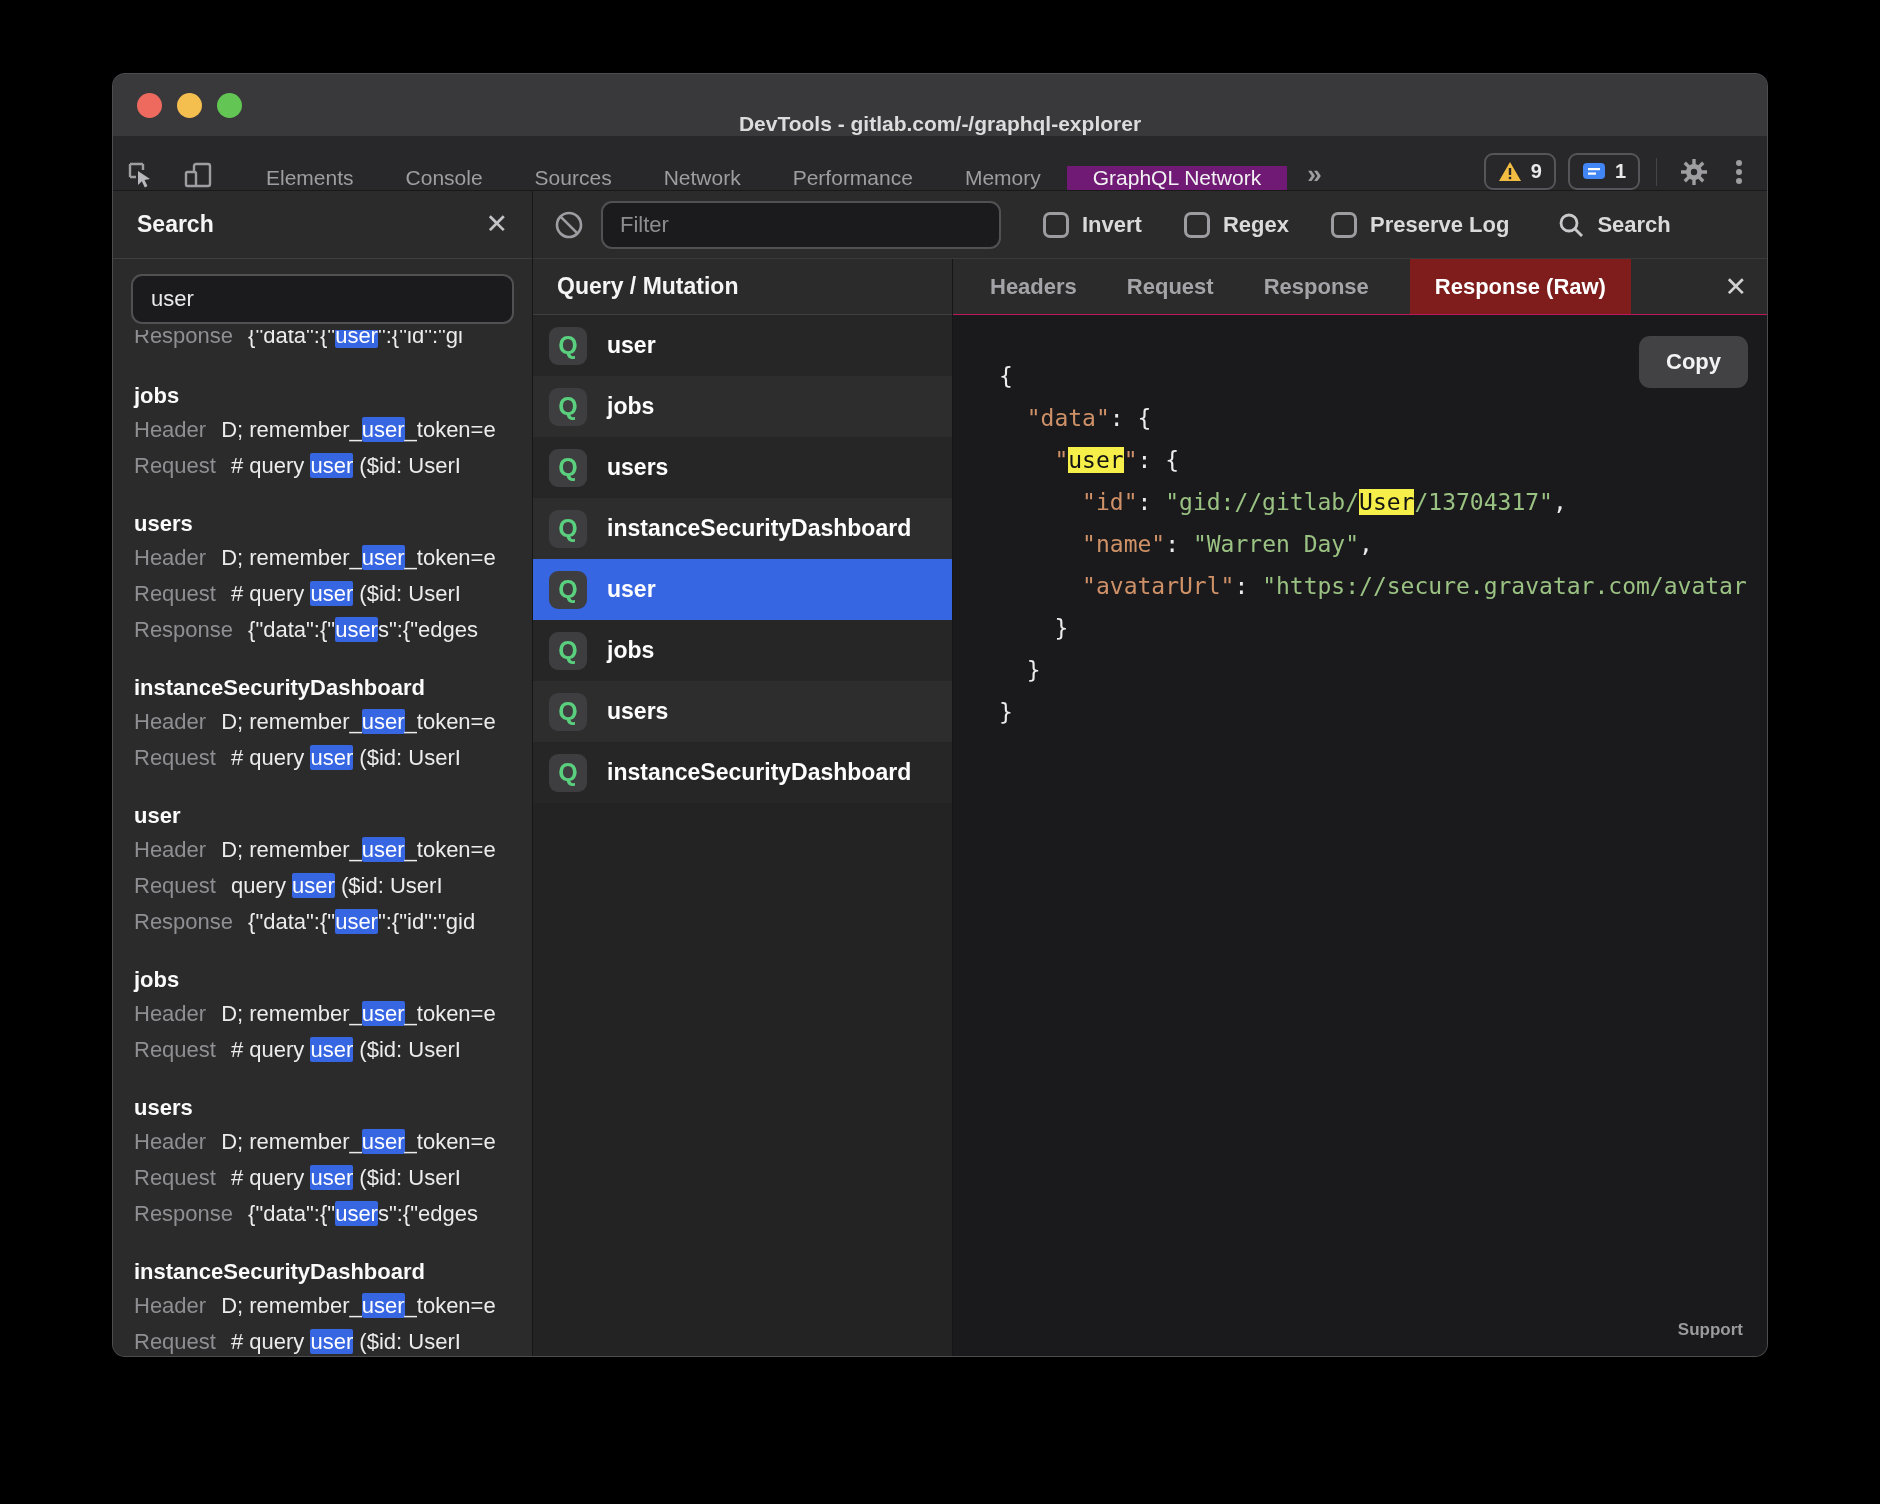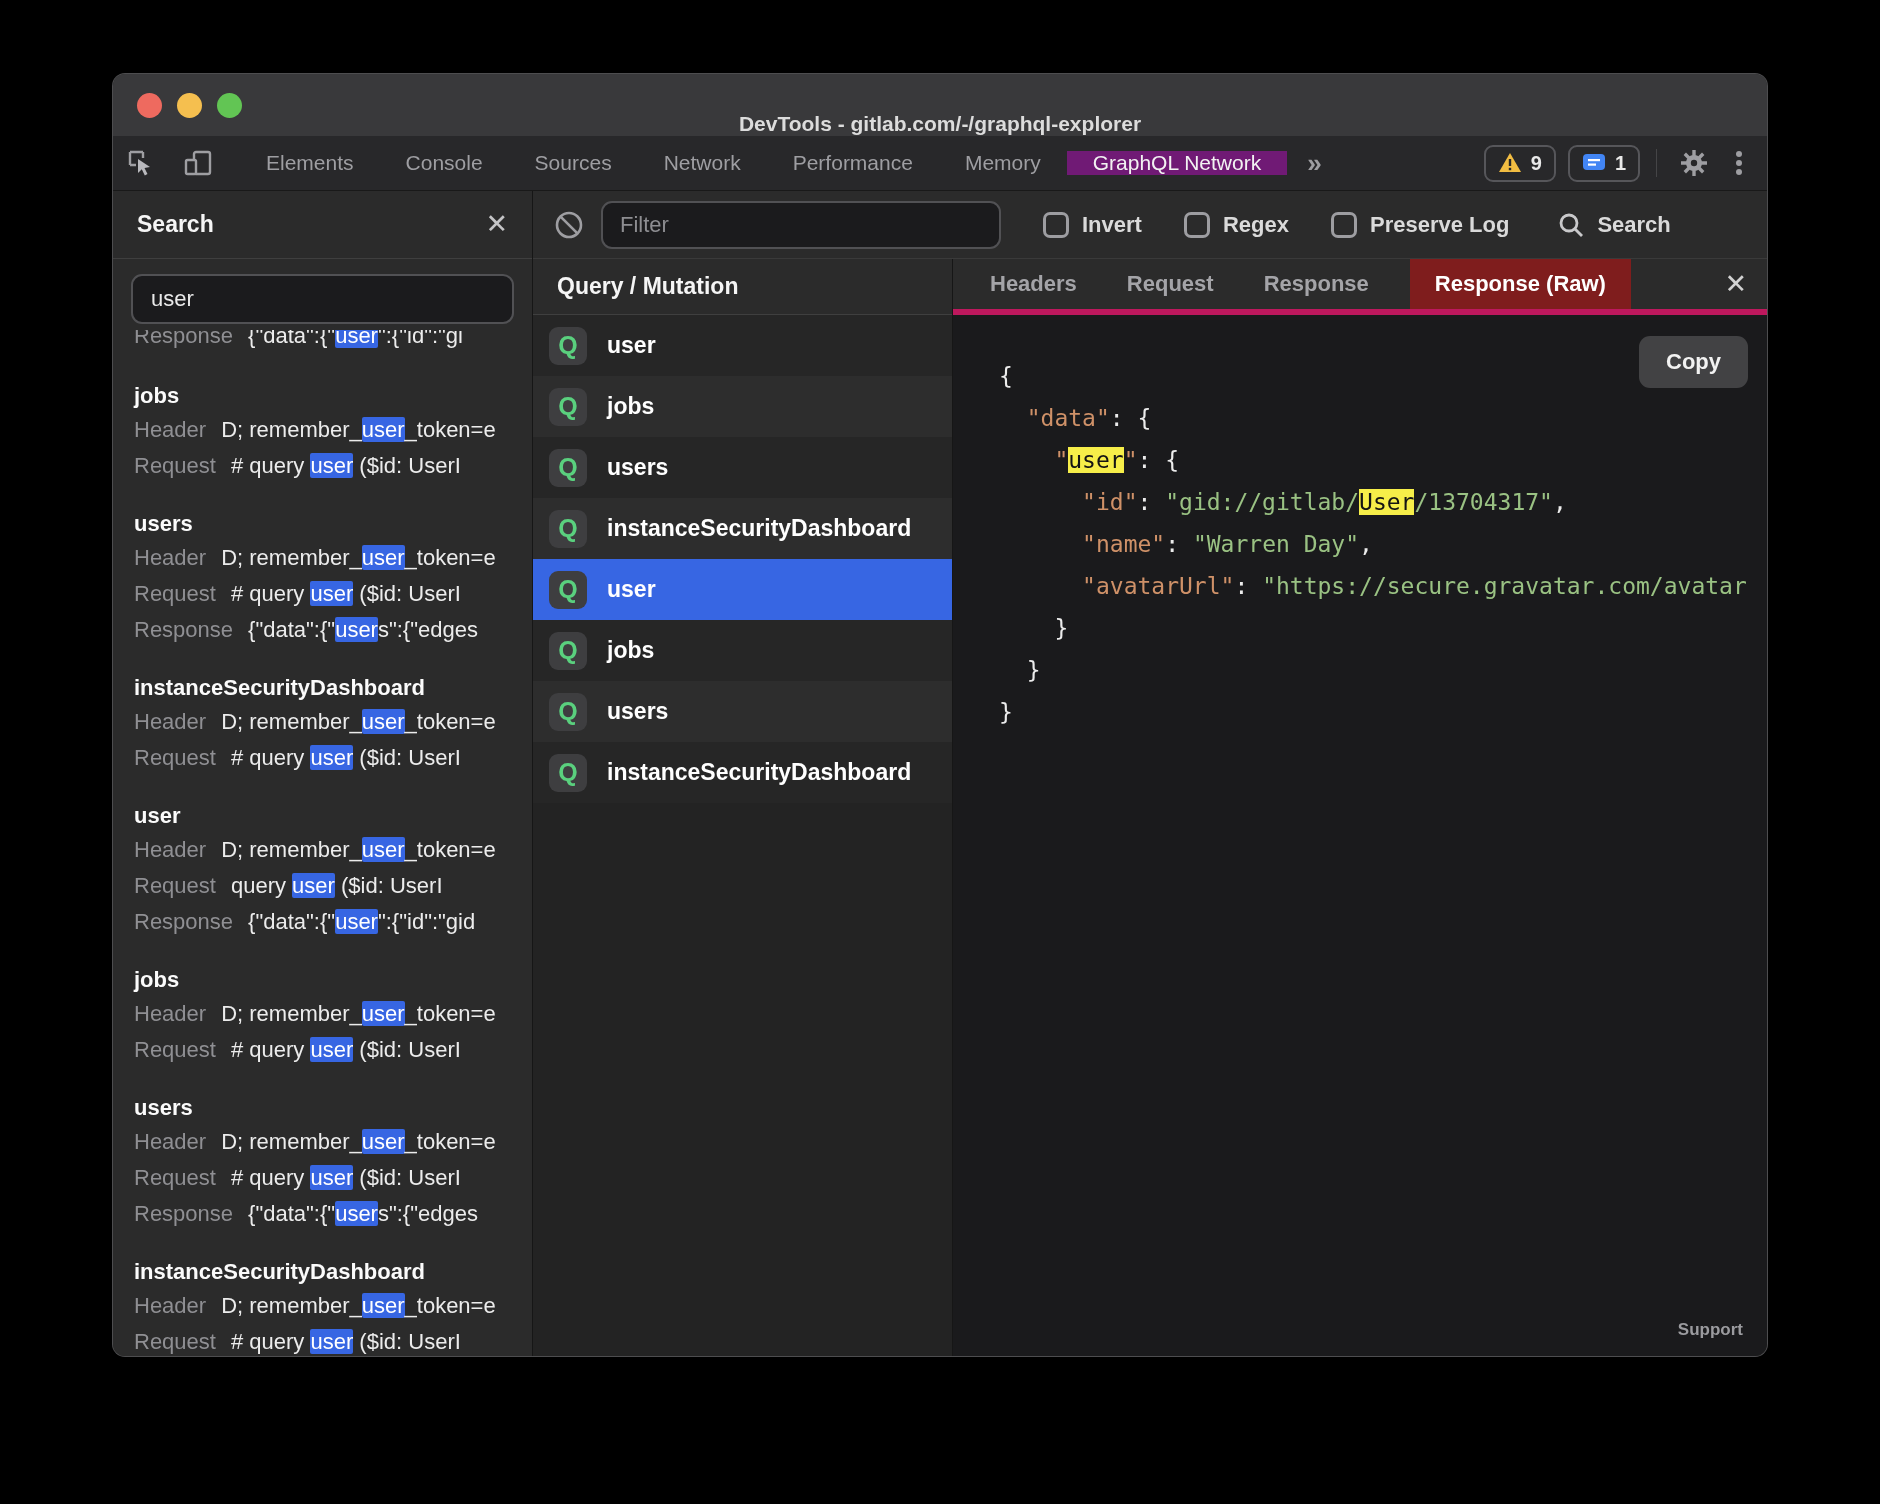--- a/index.html
+++ b/index.html
@@ -9,21 +9,21 @@
     background:#2b2b2b; border-radius:12px; overflow:hidden; box-shadow:0 0 0 1px #4d4d4f;
     display:flex; flex-direction:column; }
 
   
   .titlebar { flex:0 0 62px; background:#39393b; position:relative; display:flex; align-items:flex-end; justify-content:center; }
   .lights { position:absolute; left:24px; top:0; bottom:0; display:flex; align-items:center; gap:15px; }
   .light { width:25px; height:25px; border-radius:50%; }
   .title { color:#dcdcdc; font-weight:bold; font-size:21px; }
 
   
-  .tabbar { flex:0 0 55px; background:#28282a; border-bottom:1px solid #191919; display:flex; align-items:center; }
+  .tabbar { flex:0 0 55px; background:#28282a; border-bottom:1px solid #191919; display:flex; align-items:flex-end; }
   .tbi { display:flex; align-items:center; padding:0 13px; cursor:pointer; }
   .tbi svg { display:block; }
   .vdiv { width:1px; background:#454547; margin:12px 6px; }
   .tab { display:flex; align-items:center; padding:0 26px; color:#9e9ea2; font-size:21px; white-space:nowrap; }
   .tab.active { background:#701a75; color:#f2f2f2; }
   .chev { display:flex; align-items:center; padding:0 20px; color:#9e9ea2; font-size:26px; font-weight:bold; }
   .tb-right { margin-left:auto; display:flex; align-items:center; gap:12px; padding-right:16px; }
   .badge { display:flex; align-items:center; gap:9px; border:2px solid #56565a; border-radius:9px; padding:5px 12px; color:#e9e9e9; font-size:20px; font-weight:bold; }
 
   
@@ -67,21 +67,21 @@
   .q-row.shade-a { background:#262626; }
   .q-row.shade-b { background:#2d2d2d; }
   .q-row.selected { background:#3766e3; }
   .q-badge { width:38px; height:38px; border-radius:9px; background:#3e3e40; color:#5ad07e; font-weight:bold; font-size:25px;
     display:flex; align-items:center; justify-content:center; }
   .q-label { color:#fff; font-weight:bold; font-size:23px; white-space:nowrap; }
   .q-fill { flex:1; background:#232323; }
 
   
   .detail-panel { flex:1; display:flex; flex-direction:column; min-width:0; background:#1a1a1c; }
-  .dp-tabs { flex:0 0 56px; background:#2b2b2b; border-bottom:6px solid #be185d; display:flex; align-items:stretch; padding-left:12px; position:relative;text-align:center; }
+  .dp-tabs { flex:0 0 56px; background:#2b2b2b; border-bottom:1px solid #be185d; display:flex; align-items:stretch; padding-left:12px; position:relative;text-align:center; }
   .dp-tab { display:flex; align-items:center; padding:0 25px; color:#a4a4a8; font-weight:bold; font-size:22px; cursor:pointer; white-space:nowrap; }
   .dp-tab.active { background:#7f1d1d; color:#fff;margin-left:16px; }
   .dp-close { position:absolute; right:20px; top:0; bottom:0; display:flex; align-items:center; color:#d2d2d2; font-size:27px; cursor:pointer; }
   .dp-content { flex:1; position:relative; overflow:hidden; padding:40px 0 4px 46px; }
   .copy-btn { position:absolute; top:21px; right:19px; background:#424244; border:none; color:#f2f2f2; font-weight:bold; font-size:22px;
     border-radius:11px; padding:13px 27px; font-family:"Liberation Sans", sans-serif; cursor:pointer; }
   .json { font-family:"DejaVu Sans Mono", monospace; font-size:23px; line-height:42px; white-space:pre; color:#ececec; }
   .j-key { color:#cf9168; }
   .j-str { color:#9ac283; }
   .hl-yellow { background:#f6ee49; color:#141414; }

